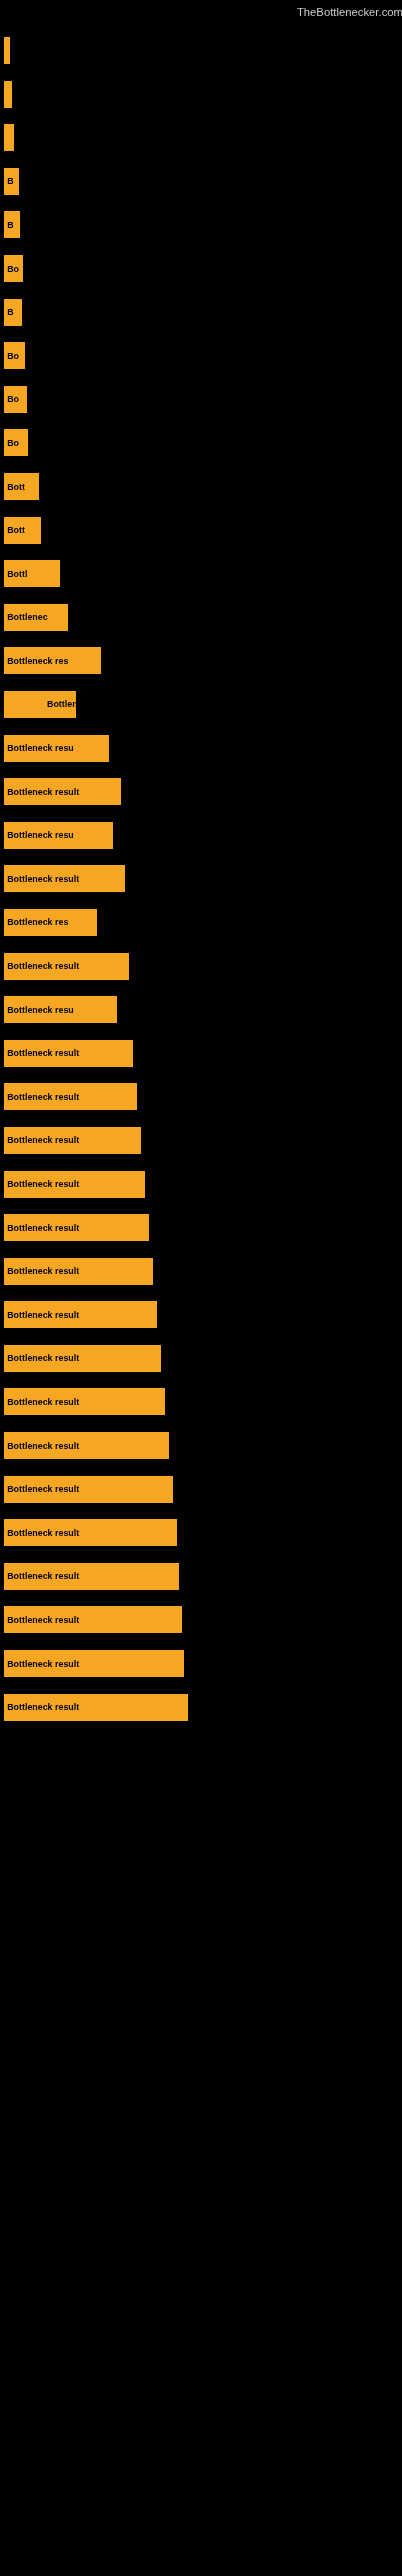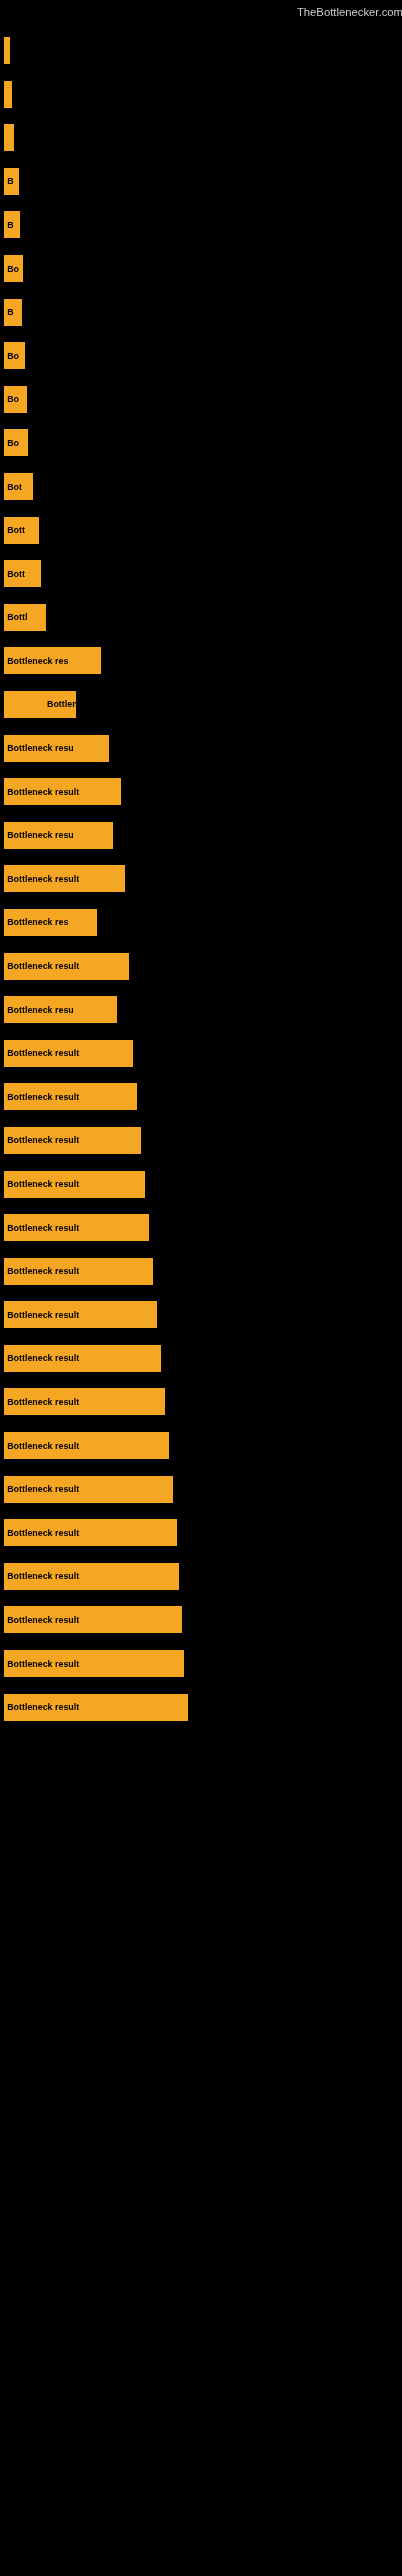--- a/index.html
+++ b/index.html
@@ -74,30 +74,30 @@
     <div class="bar-row">
       <div class="bar" style="width: 21px;">Bo</div>
     </div>
     <div class="bar-row">
       <div class="bar" style="width: 22.5px;">Bo</div>
     </div>
     <div class="bar-row">
       <div class="bar" style="width: 24px;">Bo</div>
     </div>
     <div class="bar-row">
-      <div class="bar" style="width: 29px;">Bot</div>
-    </div>
-    <div class="bar-row">
       <div class="bar" style="width: 35px;">Bott</div>
     </div>
     <div class="bar-row">
       <div class="bar" style="width: 37px;">Bott</div>
     </div>
     <div class="bar-row">
-      <div class="bar" style="width: 42px;">Bottl</div>
+      <div class="bar" style="width: 56px;">Bottl</div>
+    </div>
+    <div class="bar-row">
+      <div class="bar" style="width: 64px;">Bottlenec</div>
     </div>
     <div class="bar-row">
       <div class="bar" style="width: 97px;">Bottleneck res</div>
     </div>
     <div class="bar-row">
       <div class="bar" style="width: 72px; padding-left: 43px;">Bottleneck</div>
     </div>
     <div class="bar-row">
       <div class="bar" style="width: 105px;">Bottleneck resu</div>
     </div>

